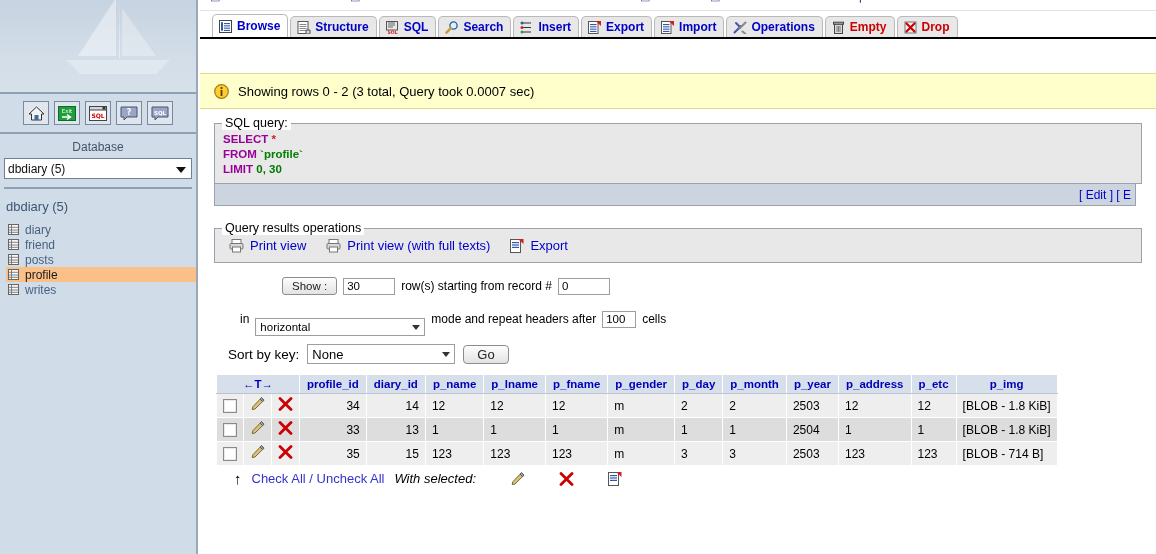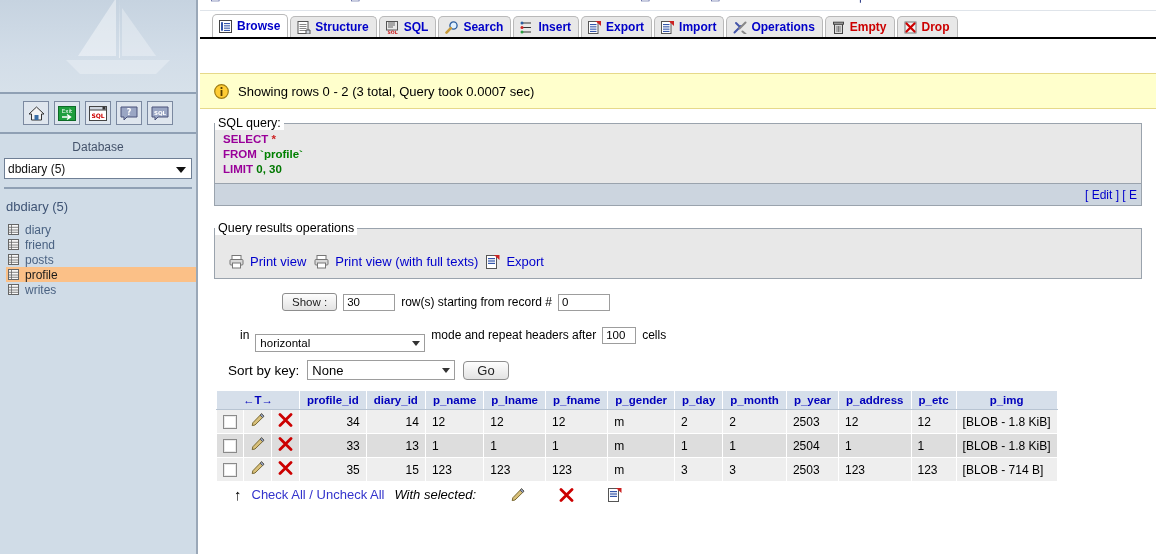--- a/index.html
+++ b/index.html
@@ -186,49 +186,49 @@
   
   .fs {
     margin: 14px 14px 0 14px;
     border: 1px solid #9aa3ad;
     background: #e8e8e8;
     position: relative;
     padding: 5px 8px 6px 8px;
   }
   .fs > legend, .fs-legend {
     position: absolute;
-    top: -8px; left: 0;
+    top: -8px; left: 7px;
     background: #fff;
     padding: 0 3px;
     font-size: 12.5px;
     color: #000;
   }
   .sqlbox { padding-top: 8px; }
   .sqlline { font-size: 11.5px; font-weight: bold; font-family: "Liberation Sans", sans-serif; line-height: 15px;}
   .kw { color: #990099; }
   .star { color: #cc2222; }
   .ident { color: #008000; }
   .num { color: #007700; }
 
   .fs-foot {
-    margin: 0 14px 0 14px;
+    margin: 0 20px 0 14px;
     background: #ccd5df;
     border: 1px solid #9aa3ad;
     border-top: none;
     height: 22px;
     display: flex; align-items: center; justify-content: flex-end;
     padding-right: 4px;
     font-size: 12px;
     box-sizing: border-box;
     overflow: hidden;
   }
   .fs-foot a { color: #0000cc; text-decoration: none; white-space: nowrap;}
 
   .qro { margin-top: 22px; padding-top: 9px; padding-bottom: 9px;}
-  .qro-links { display: flex; align-items: center; gap: 8px; padding-left: 6px; margin-top: 16px;}
+  .qro-links { display: flex; align-items: center; gap: 20px; padding-left: 6px;}
   .qro-links .lnk {
     display: flex; align-items: center; gap: 6px;
     color: #0000cc; font-size: 13px; cursor: pointer;
   }
 
   
   .controls { margin: 14px 0 0 0; padding-left: 14px; font-size: 12px; }
   .row1 { display: flex; align-items: center; gap: 6px; padding-left: 68px; }
   .row2 { display: flex; align-items: center; gap: 6px; margin-top: 7px; padding-left: 26px;}
   .row3 { display: flex; align-items: center; gap: 8px; margin-top: 8px; padding-left: 14px;}

